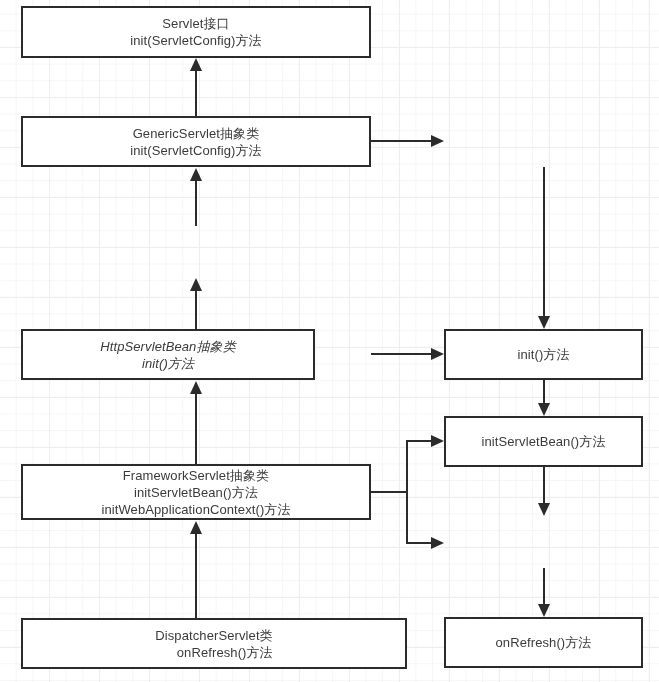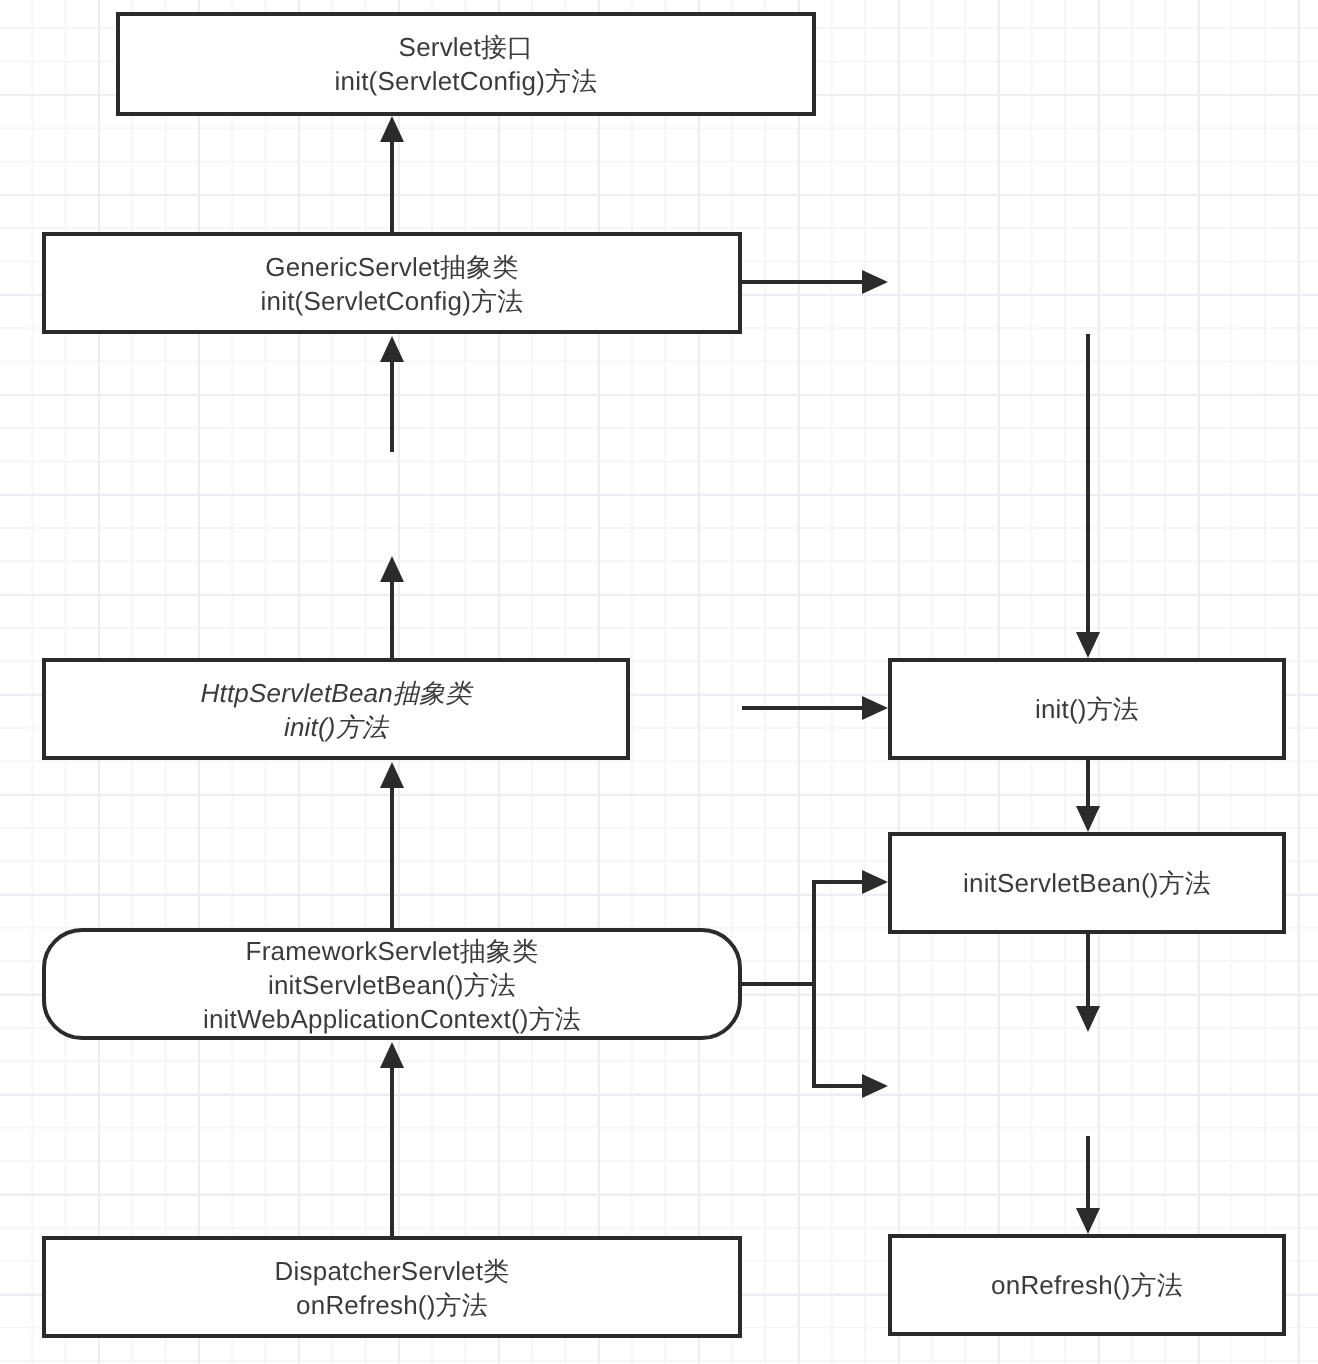--- a/index.html
+++ b/index.html
@@ -70,35 +70,35 @@
     border-top: 6px solid transparent;
     border-bottom: 6px solid transparent;
     border-left: 13px solid #2b2b2b;
   }
 </style>
 </head>
 <body>
 
 <div id="canvas">
 
-  <div class="node" style="left:21px; top:6px; width:350px; height:52px;margin-left:37px;">Servlet接口
+  <div class="node" style="left:21px; top:6px; width:350px; height:52px;">Servlet接口
 init(ServletConfig)方法</div>
 
   <div class="node" style="left:21px; top:116px; width:350px; height:51px;">GenericServlet抽象类
 init(ServletConfig)方法</div>
 
 
   <div class="node" style="left:21px; top:329px; width:294px; height:51px;font-style:italic;">HttpServletBean抽象类
 init()方法</div>
 
-  <div class="node" style="left:21px; top:464px; width:350px; height:56px;border-radius:20px;">FrameworkServlet抽象类
+  <div class="node" style="left:21px; top:464px; width:350px; height:56px;">FrameworkServlet抽象类
 initServletBean()方法
 initWebApplicationContext()方法</div>
 
-  <div class="node" style="left:21px; top:618px; width:350px; height:51px;">DispatcherServlet类
+  <div class="node" style="left:21px; top:618px; width:386px; height:51px;text-align:right;">DispatcherServlet类
 onRefresh()方法</div>
 
 
   <div class="node" style="left:444px; top:329px; width:199px; height:51px;">init()方法</div>
 
   <div class="node" style="left:444px; top:416px; width:199px; height:51px;">initServletBean()方法</div>
 
 
   <div class="node" style="left:444px; top:617px; width:199px; height:51px;">onRefresh()方法</div>
 

